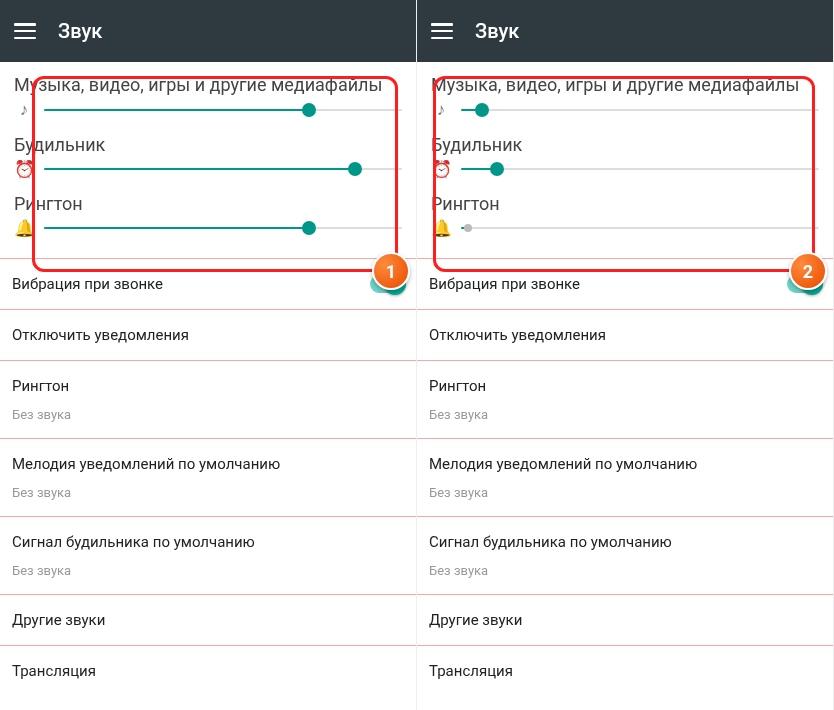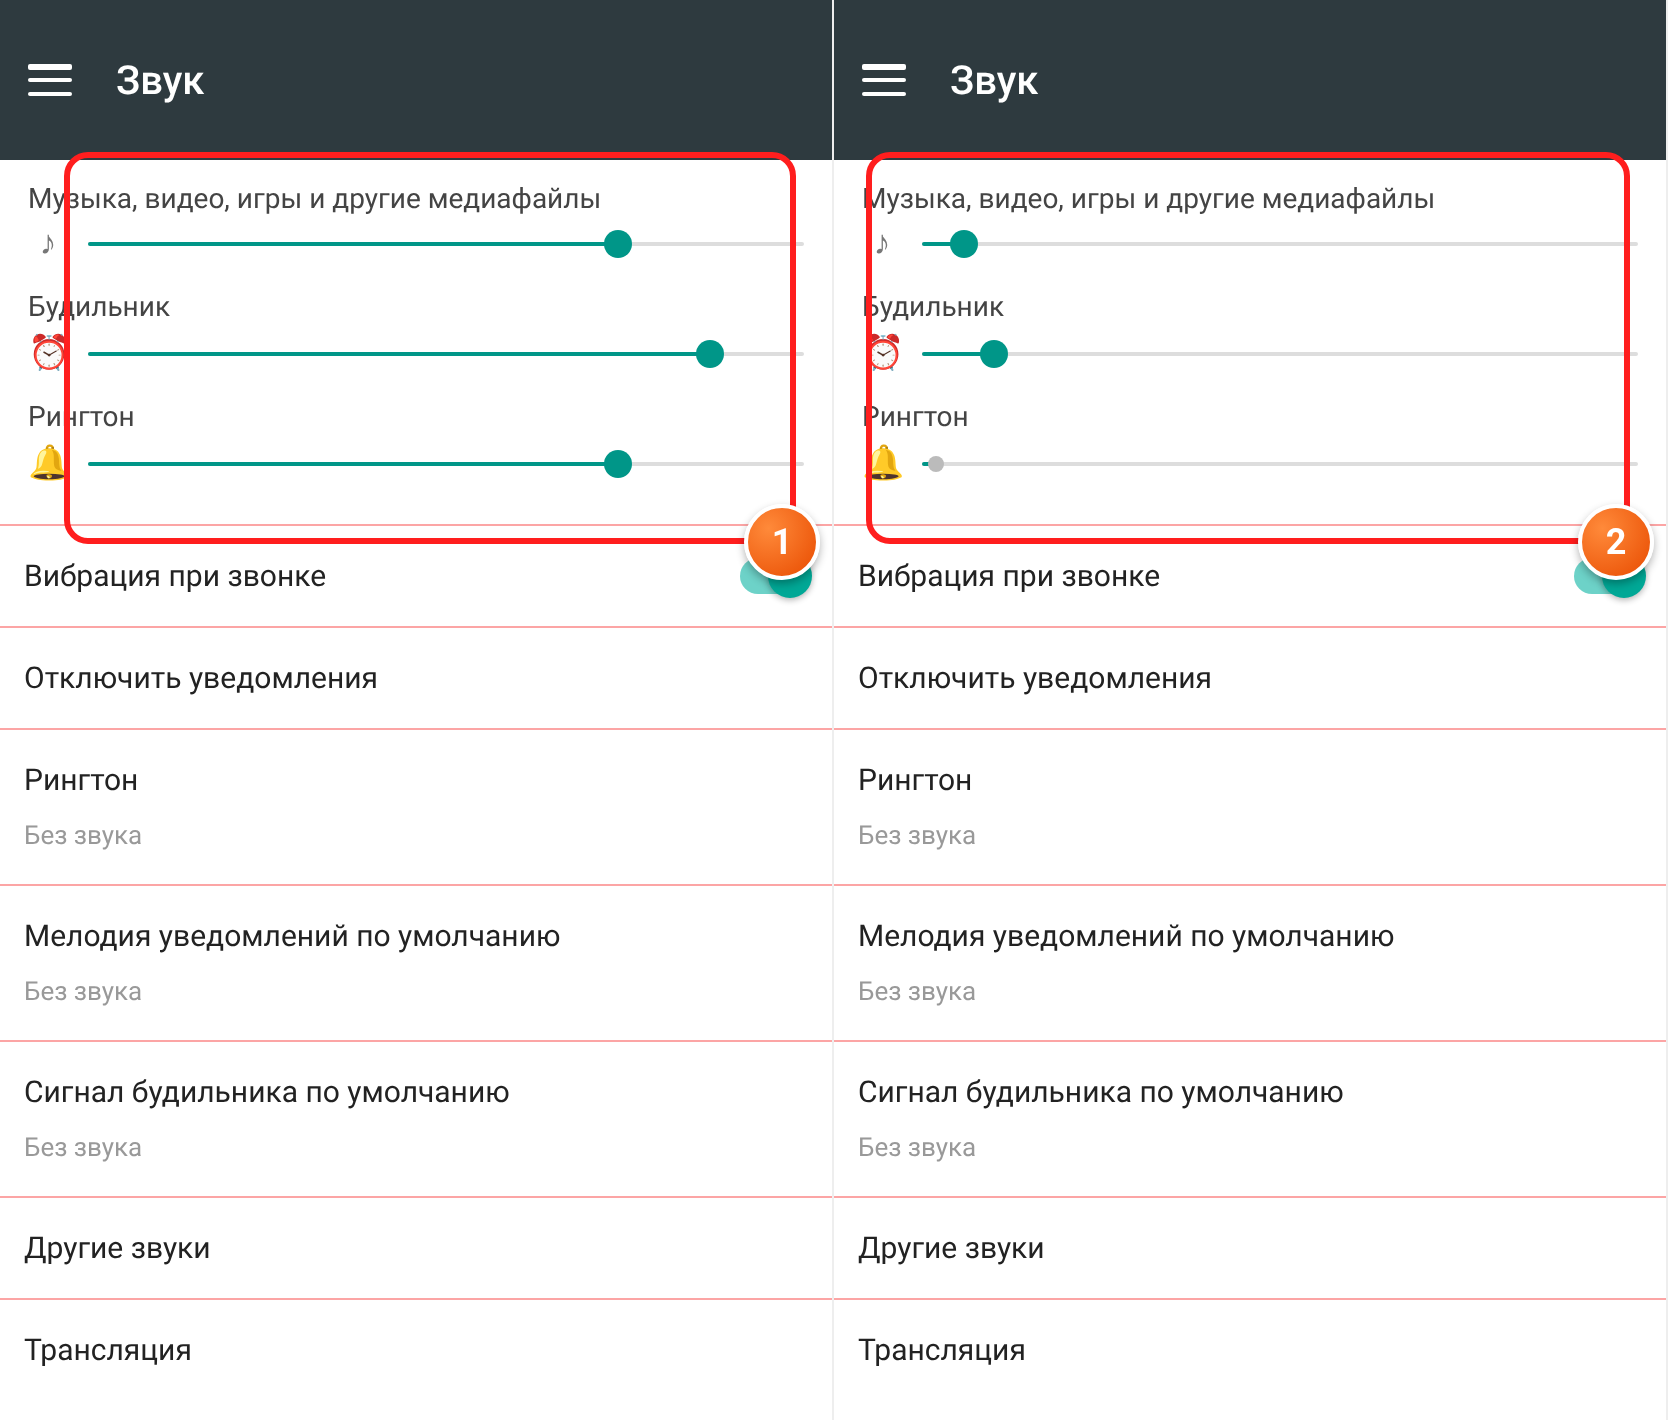--- a/index.html
+++ b/index.html
@@ -17,21 +17,21 @@
     width: 50%;
     height: 100%;
     position: relative;
     box-sizing: border-box;
     background: #fff;
     border-right: 1px solid #eee;
   }
   .header {
     background: #2e3a3f;
     color: #fff;
-    height: 80px;
+    height: 62px;
     display: flex;
     align-items: center;
     padding: 0 14px;
     box-sizing: border-box;
   }
   .hamburger {
     width: 22px;
     height: 16px;
     display: flex;
     flex-direction: column;
@@ -69,21 +69,21 @@
     font-weight: bold;
     font-size: 18px;
     display: flex;
     align-items: center;
     justify-content: center;
   }
   .slider-group {
     padding: 12px 14px 6px 14px;
   }
   .slider-label {
-    font-size: 14px;
+    font-size: 18px;
     color: #444;
     margin-bottom: 4px;
   }
   .slider-row {
     display: flex;
     align-items: center;
     gap: 10px;
     margin-bottom: 14px;
   }
   .slider-icon {

